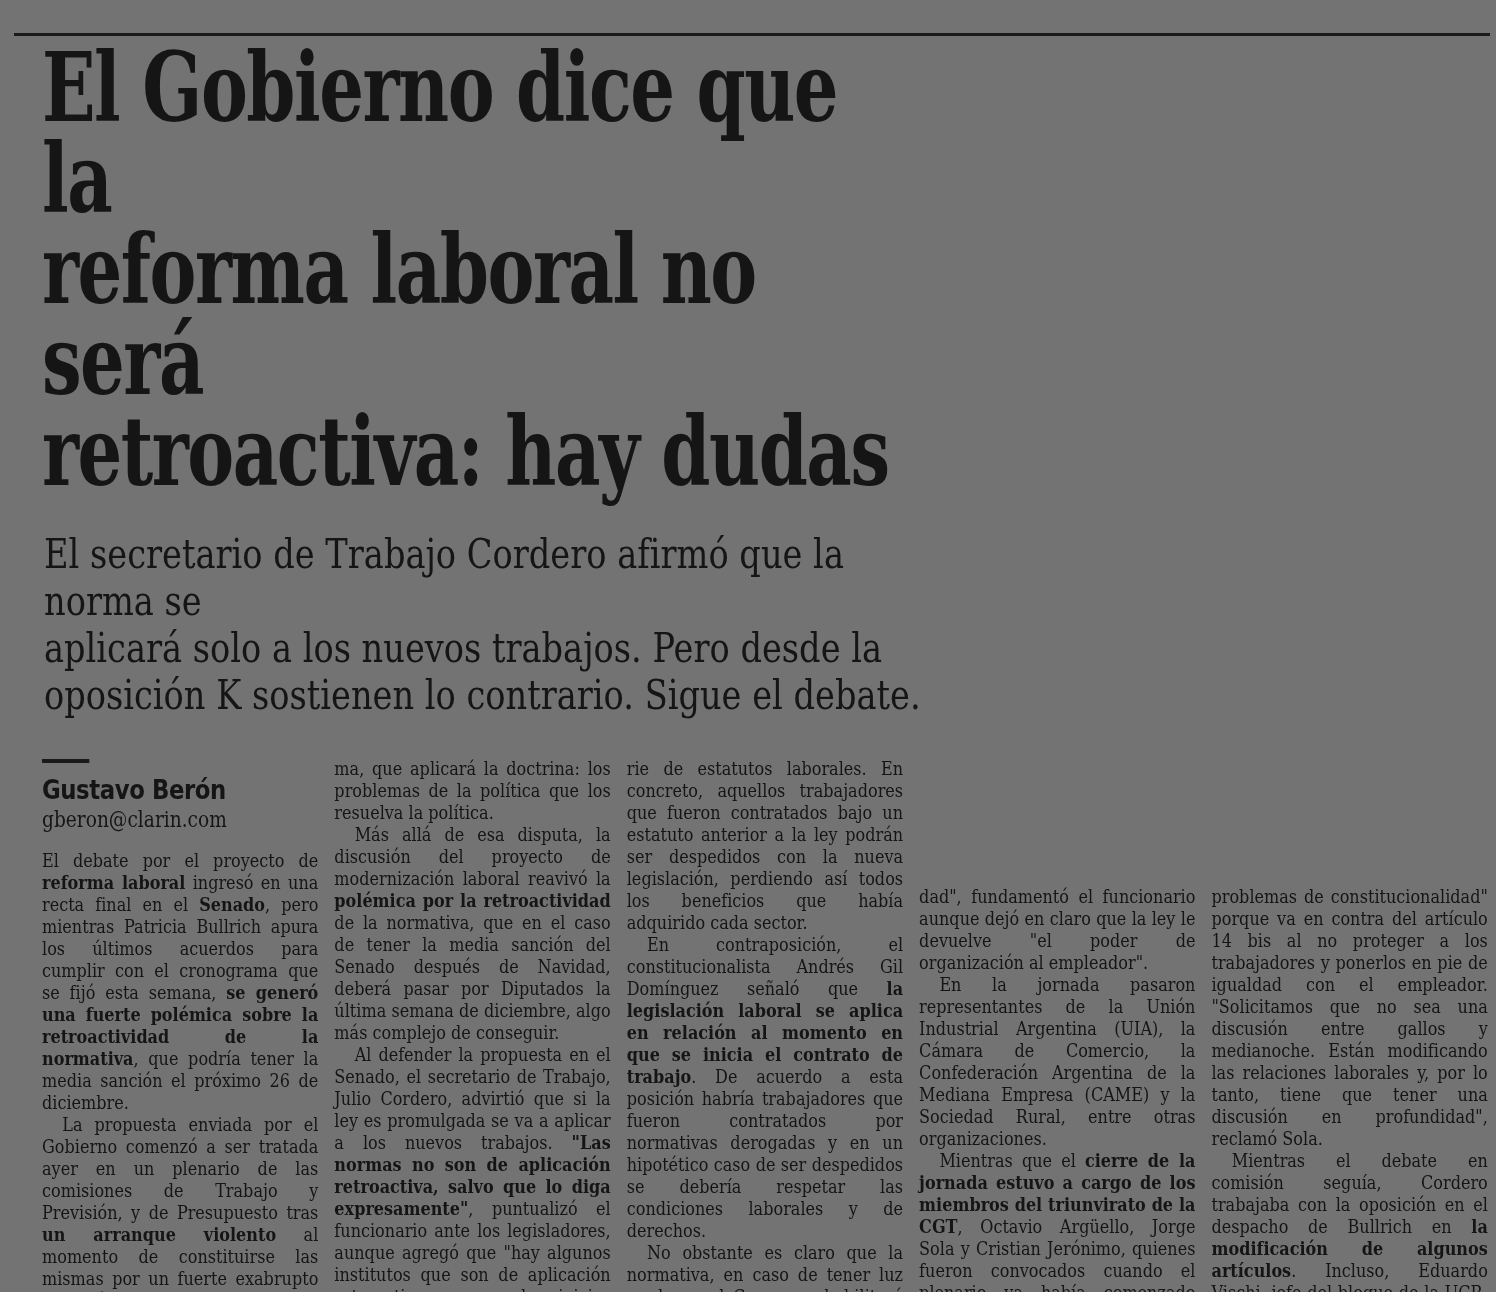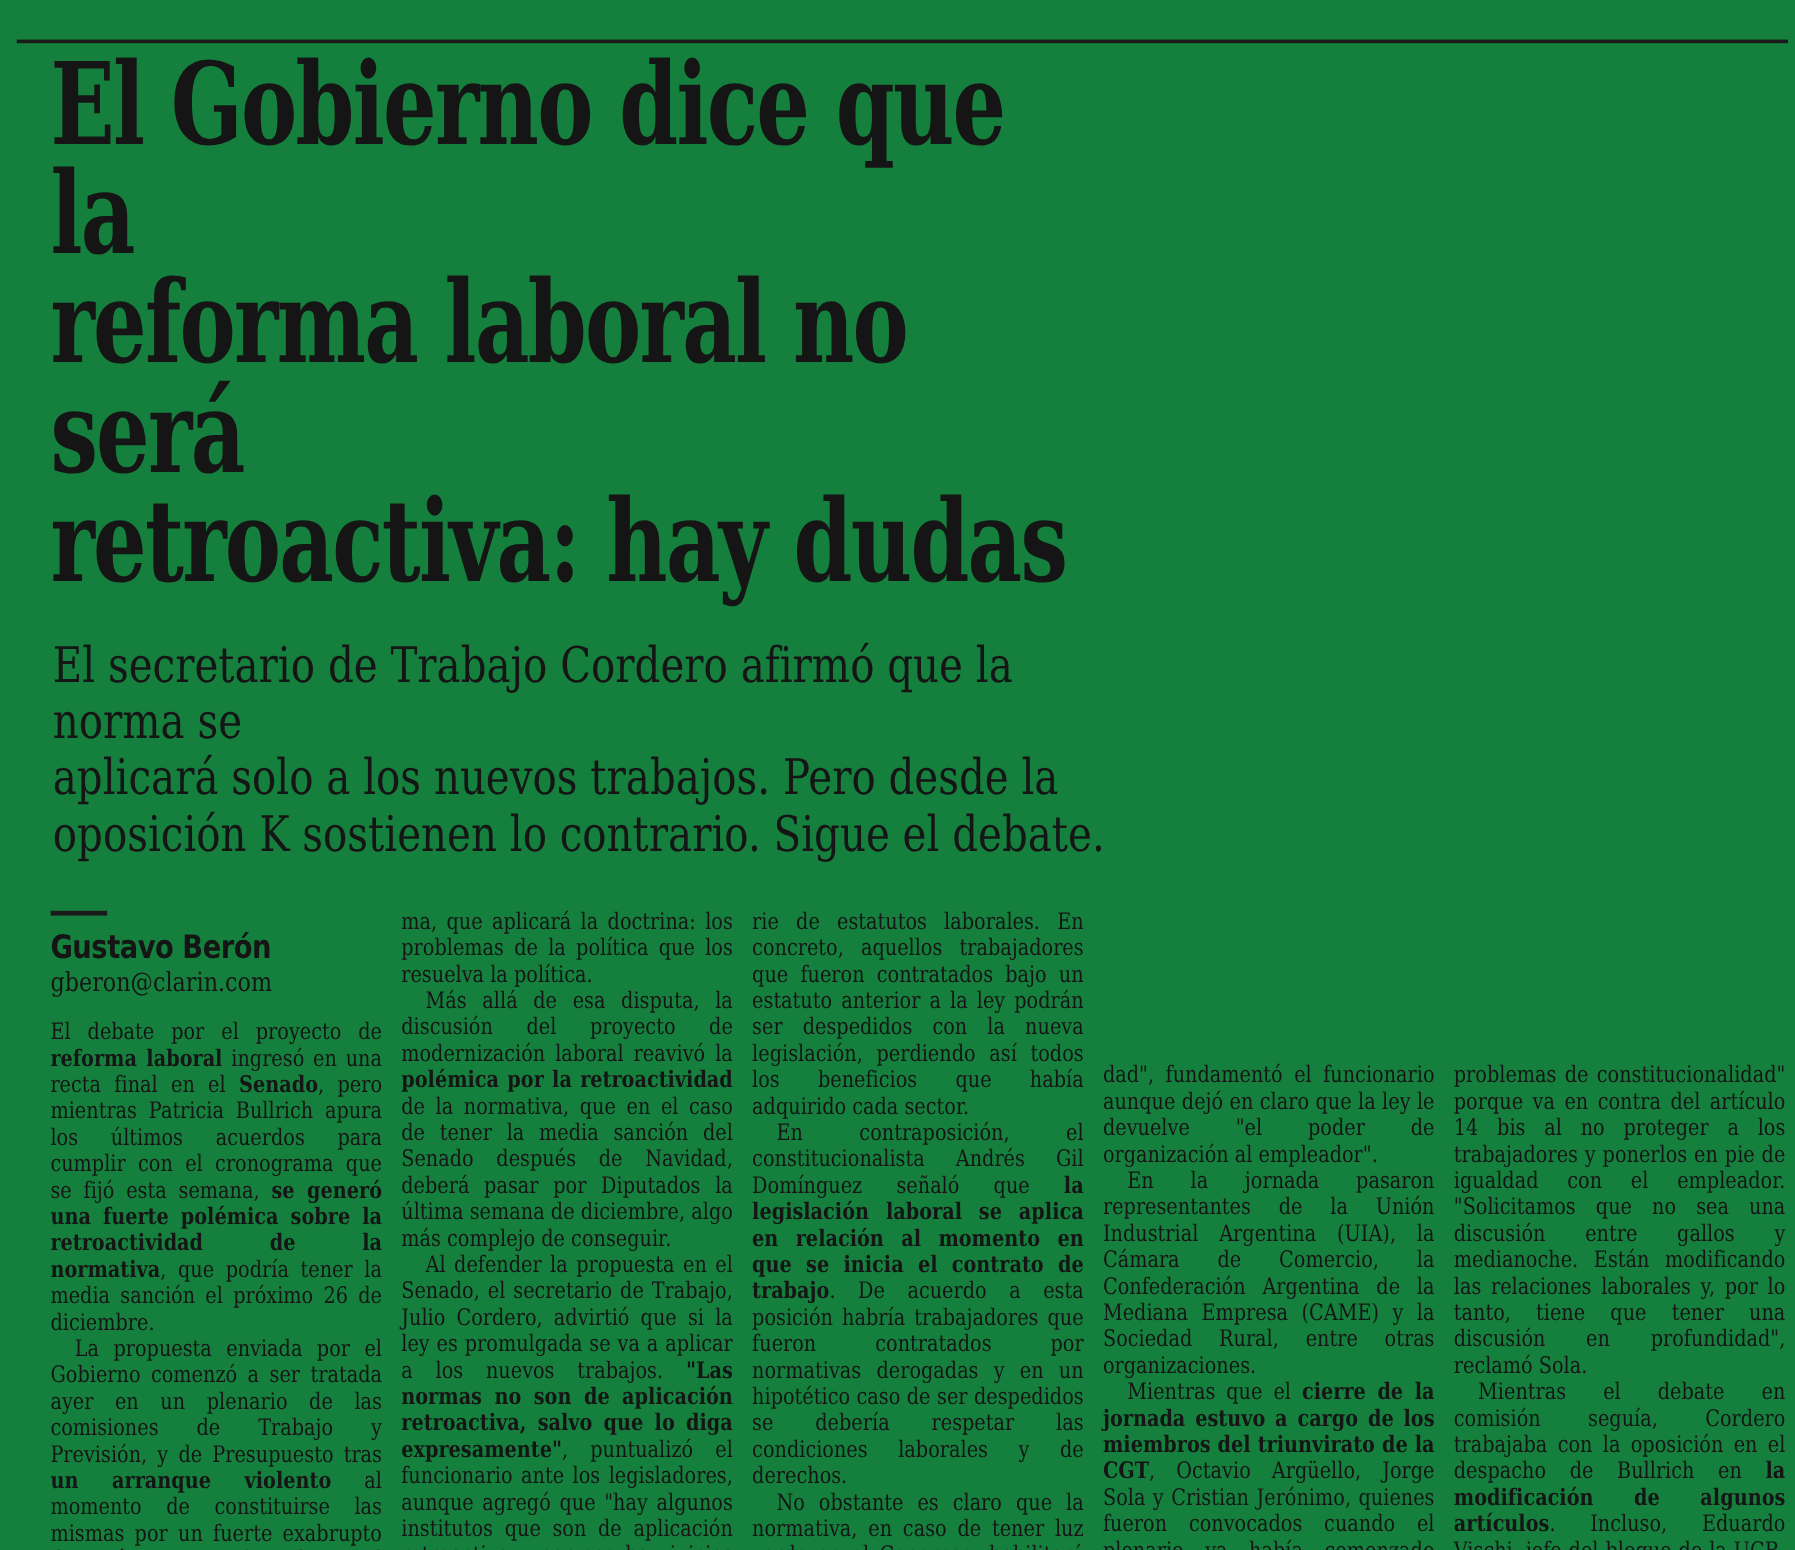--- a/index.html
+++ b/index.html
@@ -1,18 +1,18 @@
 <!DOCTYPE html>
 <html lang="es"><head>
 <meta charset="utf-8">
 <style>
   html,body { margin:0; padding:0; background:#e8e8e8; }
   .page {
     position:relative; width:1496px; height:1292px;
-    background:#15803d; color:#151515; overflow:hidden;
+    background:#737373; color:#151515; overflow:hidden;
     font-family:"DejaVu Serif", serif;
   }
   .top-rule { margin:33px 6px 0 14px; height:3px; background:#1a1a1a; }
   .headline {
     margin:6px 0 0 42px; width:1190px;
     font-family:"DejaVu Serif", serif; font-weight:bold;
     font-size:95px; line-height:91px; letter-spacing:-2px;
     white-space:pre-line;
     transform:scaleX(0.74); transform-origin:0 0;
   }

